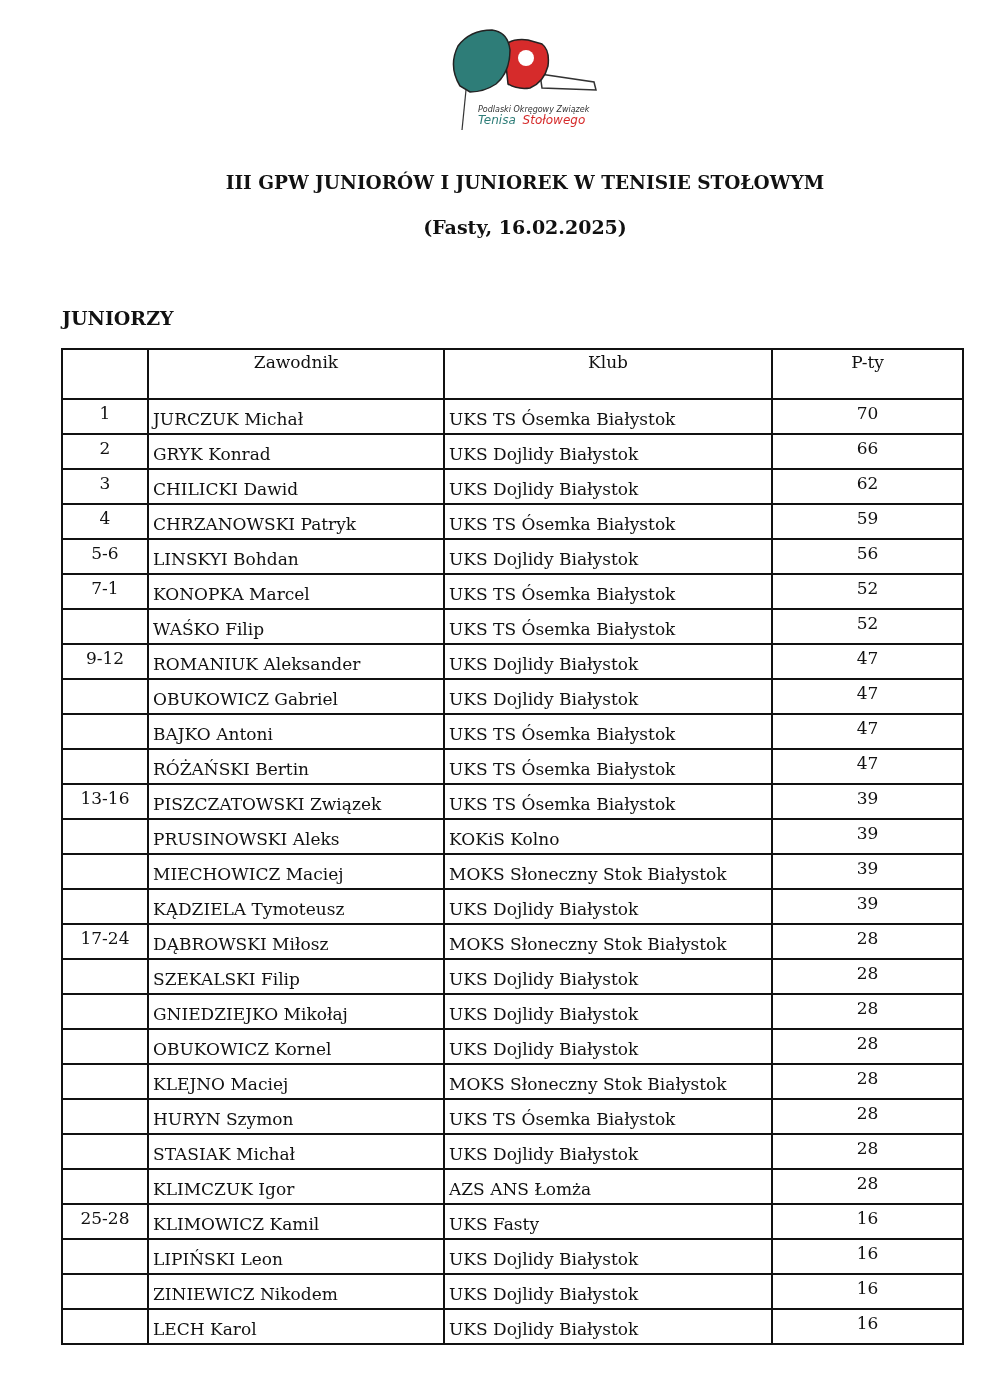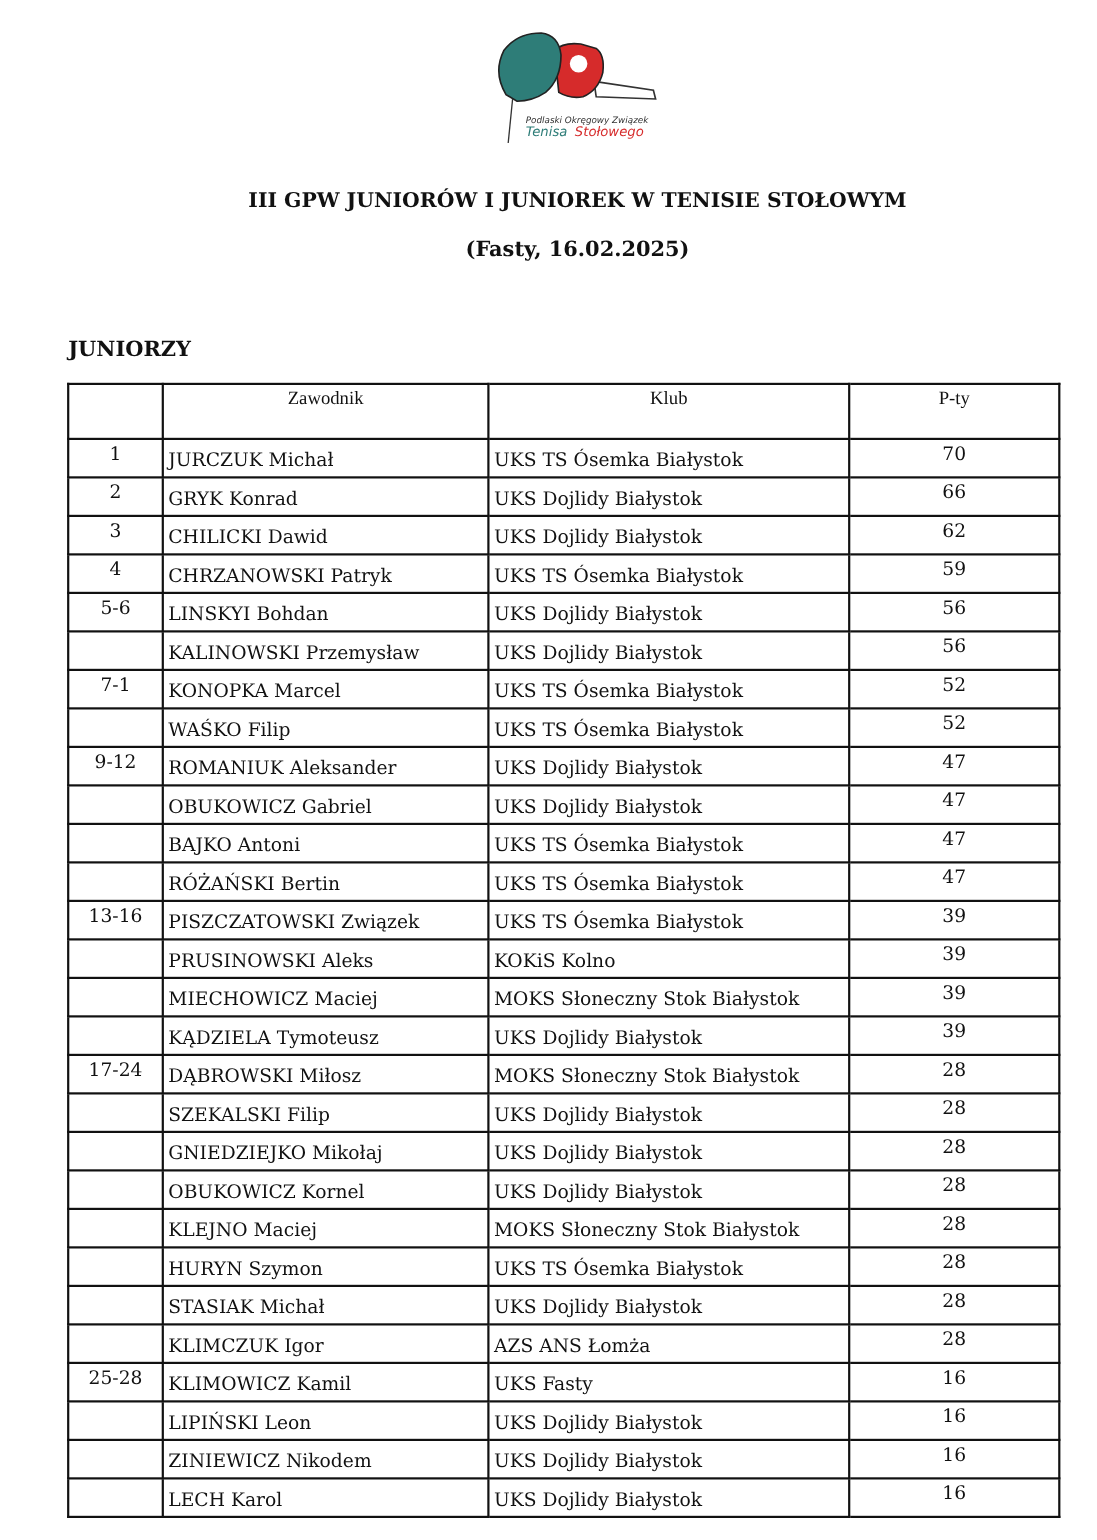--- a/index.html
+++ b/index.html
@@ -32,21 +32,21 @@
       width: 901px; border-collapse: collapse; table-layout: fixed;
       font-size: 17px; font-family: "DejaVu Serif", serif;
     }
     table.results td, table.results th {
       border: 2px solid #111;
       padding: 0;
       font-weight: normal;
       vertical-align: top;
       overflow: hidden; white-space: nowrap;
     }
-    table.results thead th { height: 46px; text-align: center; padding-top: 2px; font-family: Liberation Serif, serif; }
+    table.results thead th { height: 46px; text-align: center; padding-top: 2px; }
     table.results tbody td { height: 32.7px; line-height: 33px; }
     td.place { text-align: center; line-height: 26px !important; }
     td.name { padding-left: 4px !important; margin-left: 44px; }
     td.club { padding-left: 4px !important; margin-left: 17px; }
     td.pts { text-align: center; line-height: 26px !important; border-radius: 15px; }
     td.name span, td.club span { position: relative; top: 3px; }
   </style>
 </head>
 <body>
 
@@ -112,26 +112,20 @@
         <td class="club"><span>UKS TS Ósemka Białystok</span></td>
         <td class="pts">59</td>
       </tr>
       <tr>
         <td class="place">5-6</td>
         <td class="name"><span>LINSKYI Bohdan</span></td>
         <td class="club"><span>UKS Dojlidy Białystok</span></td>
         <td class="pts">56</td>
       </tr>
       <tr>
-        <td class="place"></td>
-        <td class="name"><span>KALINOWSKI Przemysław</span></td>
-        <td class="club"><span>UKS Dojlidy Białystok</span></td>
-        <td class="pts">56</td>
-      </tr>
-      <tr>
         <td class="place">7-1</td>
         <td class="name"><span>KONOPKA Marcel</span></td>
         <td class="club"><span>UKS TS Ósemka Białystok</span></td>
         <td class="pts">52</td>
       </tr>
       <tr>
         <td class="place"></td>
         <td class="name"><span>WAŚKO Filip</span></td>
         <td class="club"><span>UKS TS Ósemka Białystok</span></td>
         <td class="pts">52</td>

